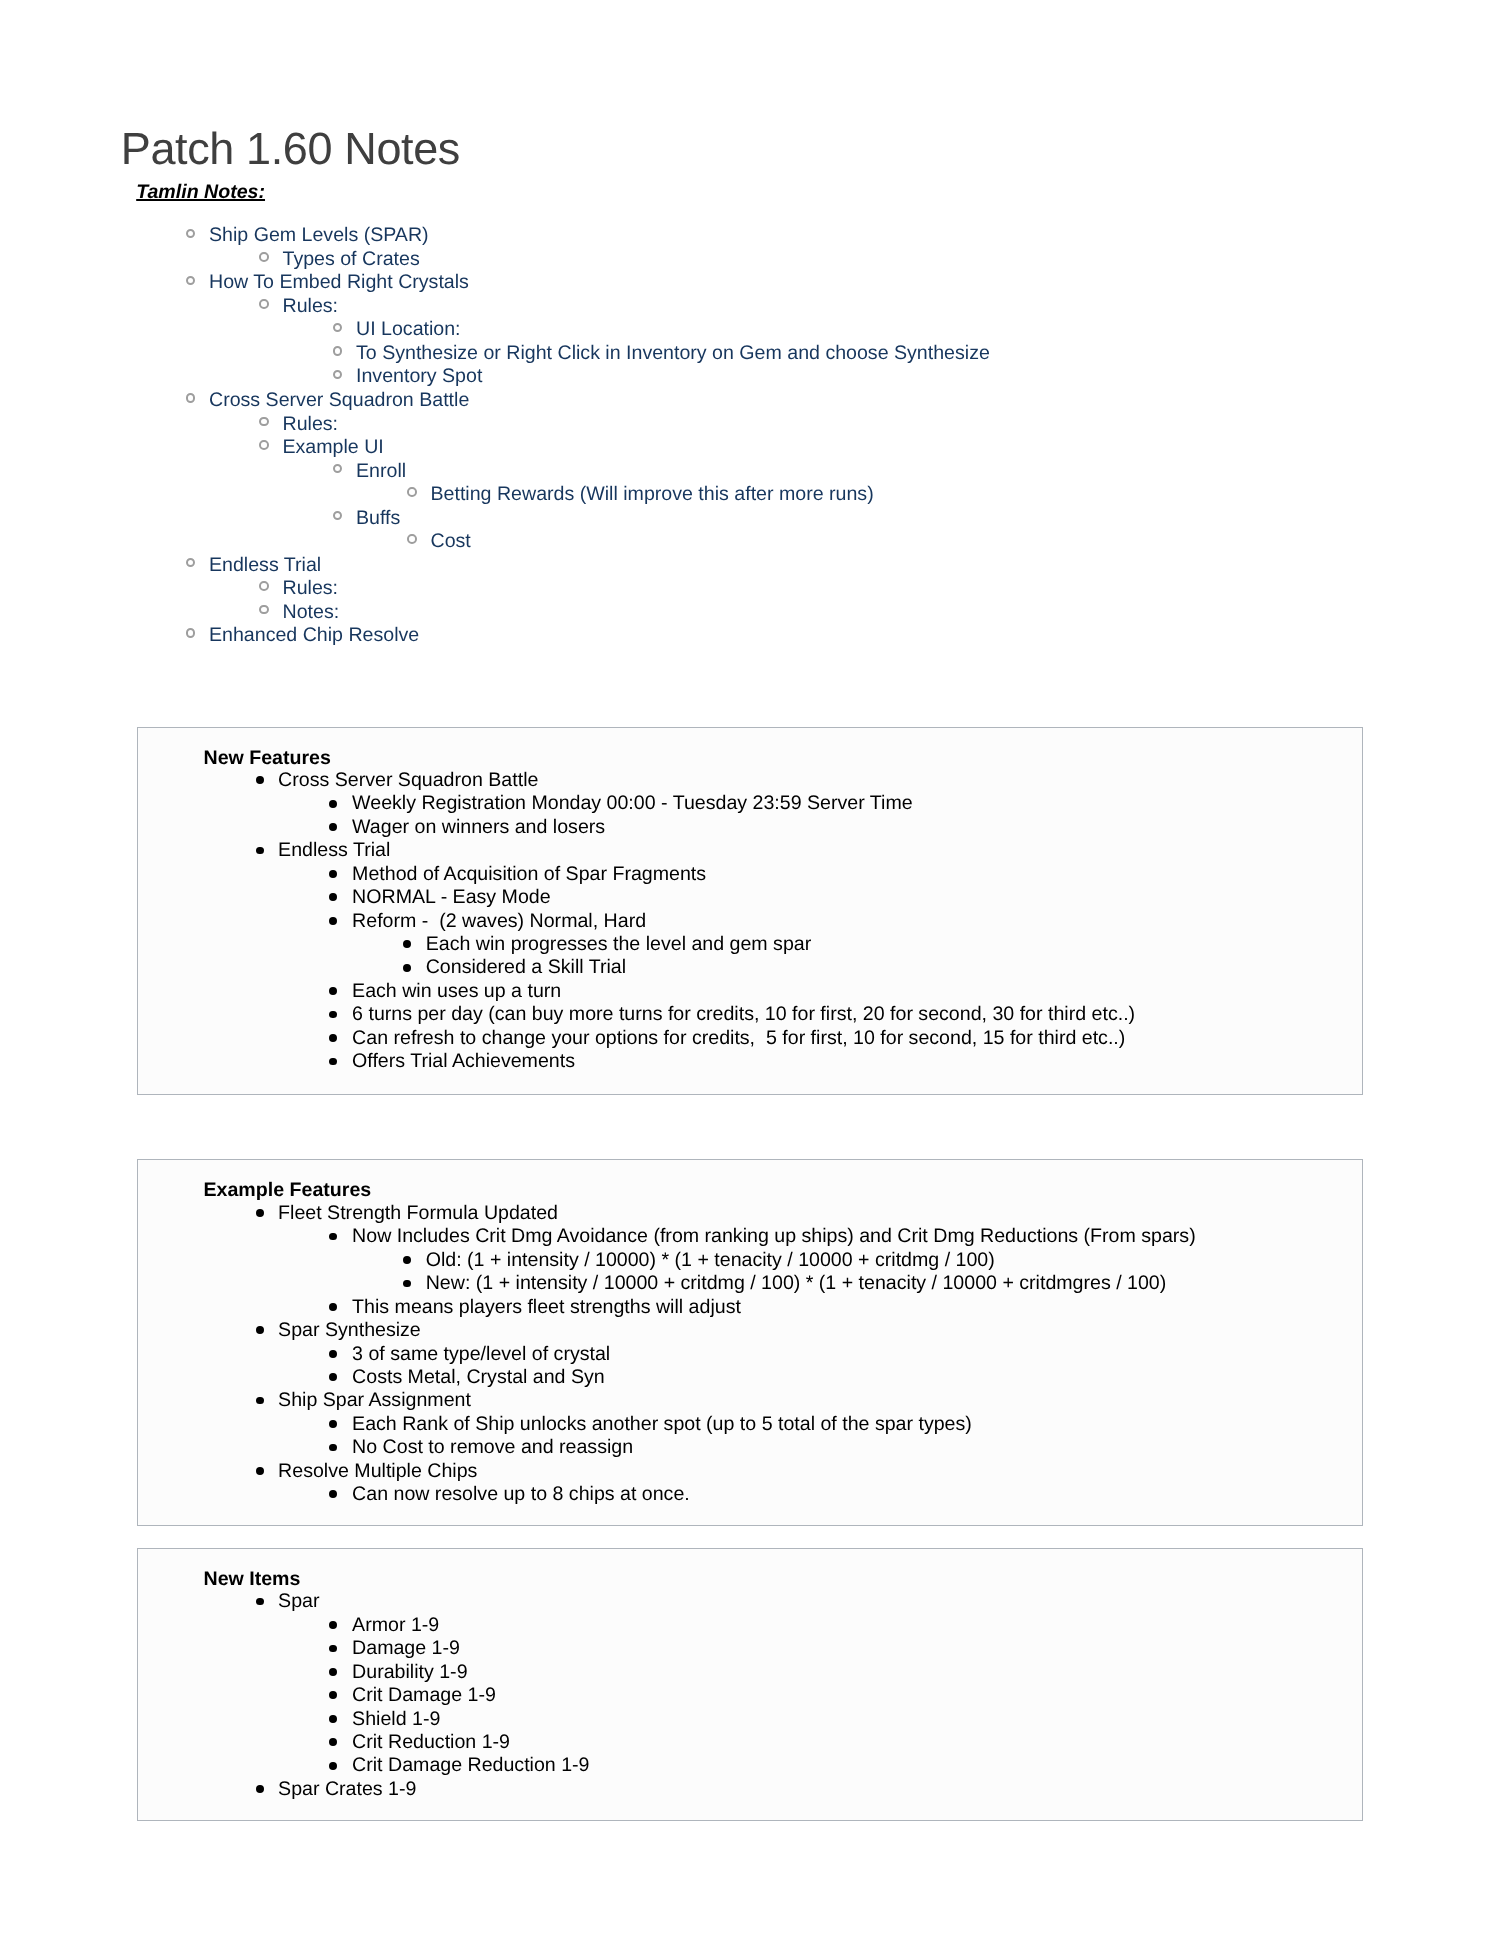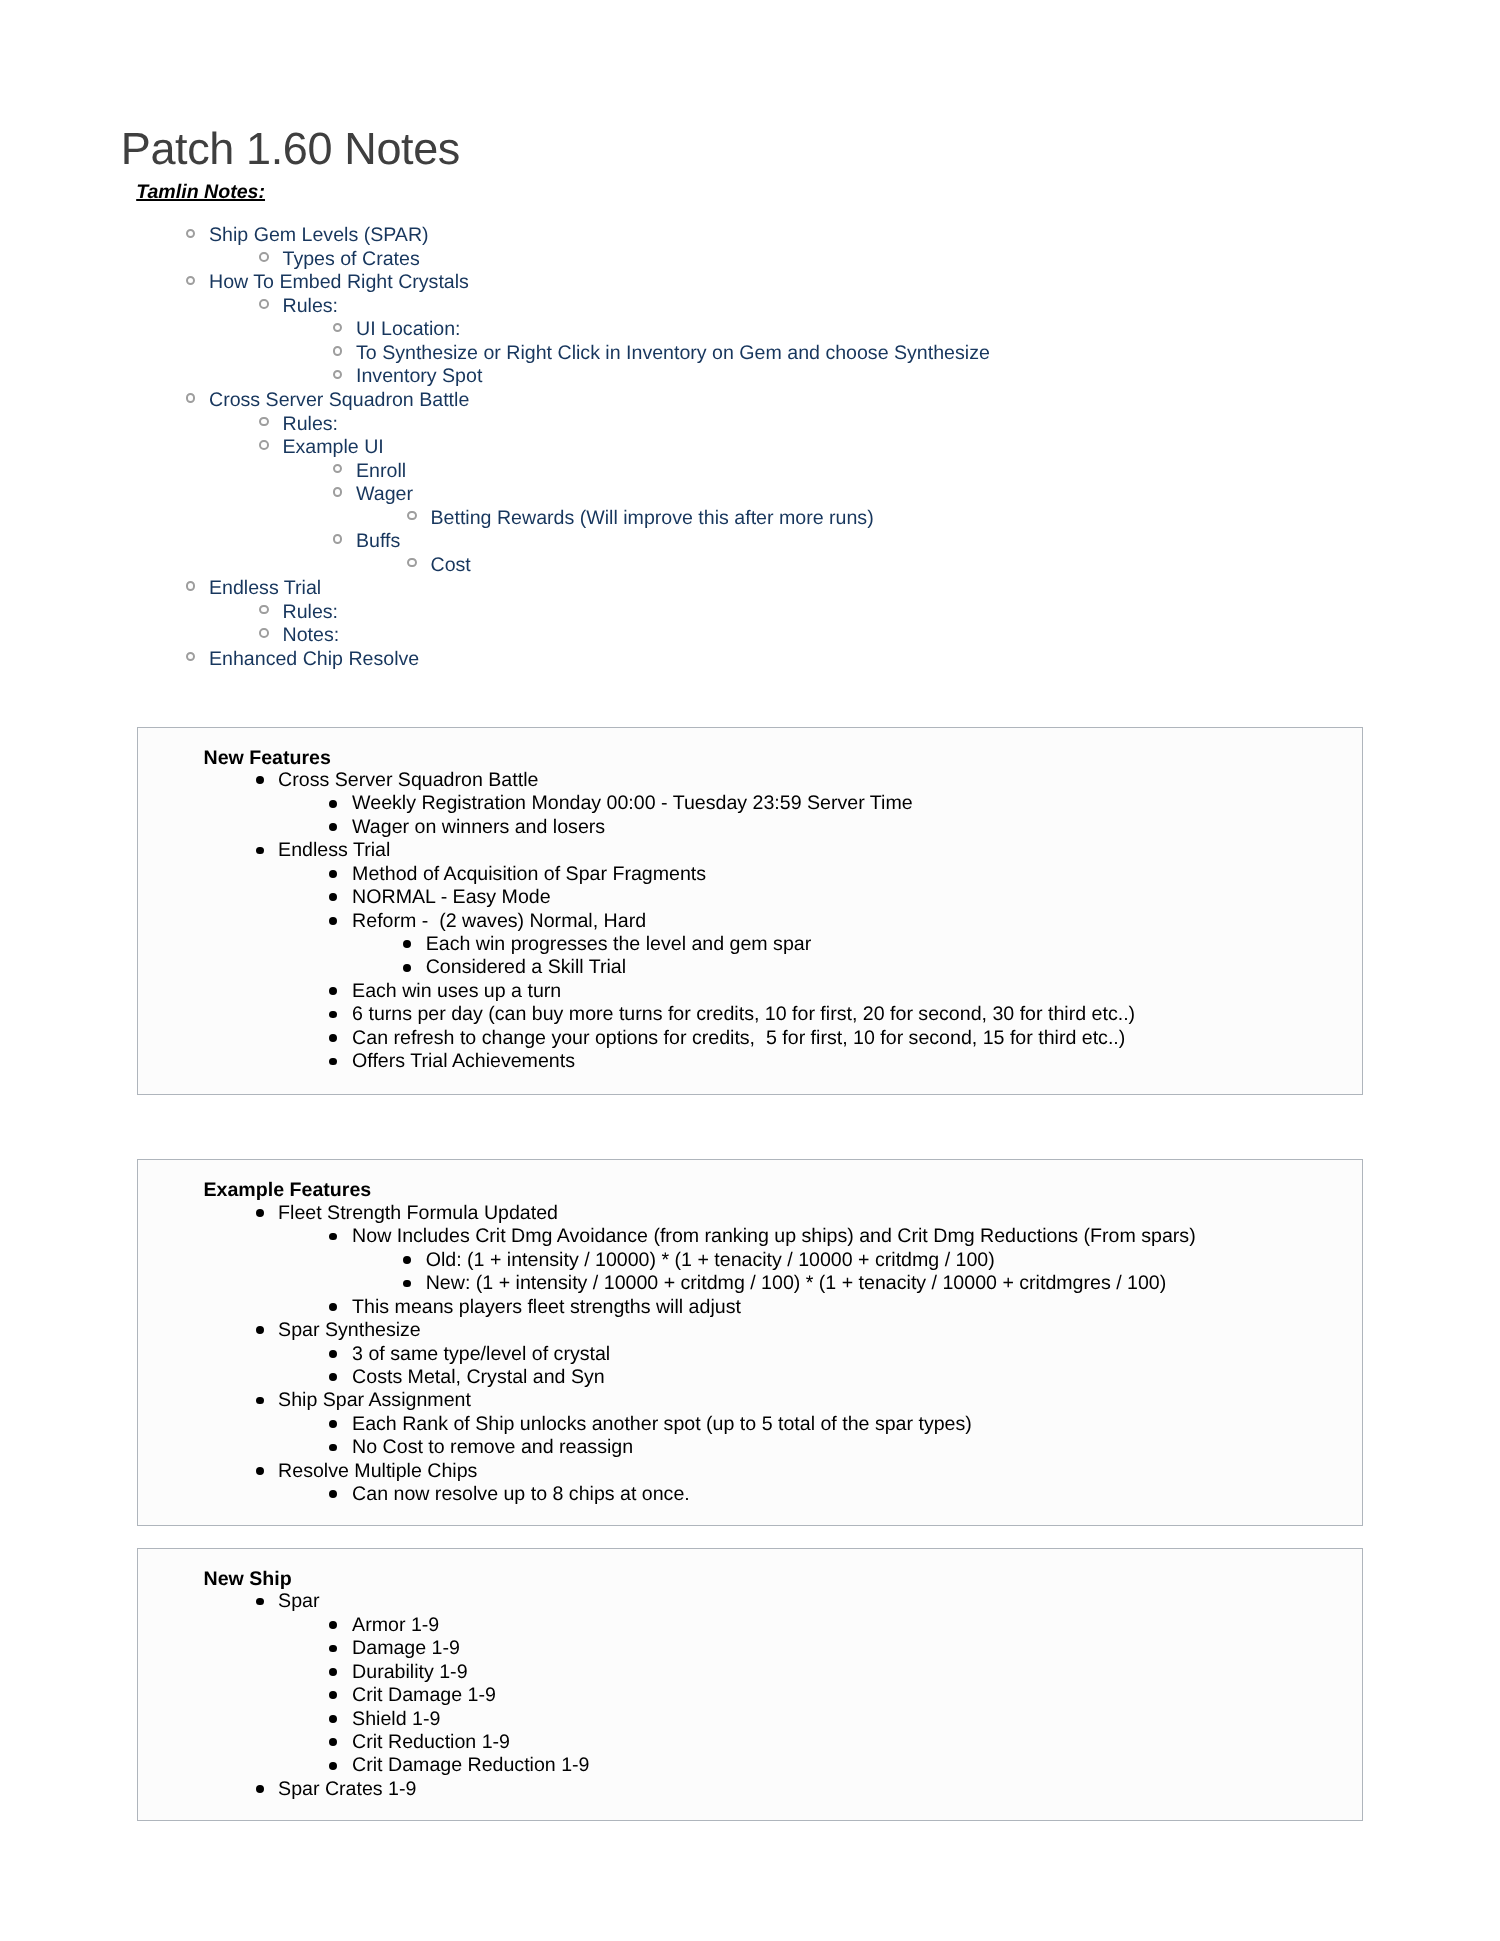--- a/index.html
+++ b/index.html
@@ -71,24 +71,20 @@
       </div>
     <div class="toc-row">
         <span class="toc-bullet" style="left:259.3px"></span>
         <span class="toc-label" style="left:282.5px">Example UI</span>
       </div>
     <div class="toc-row">
         <span class="toc-bullet" style="left:332.8px"></span>
         <span class="toc-label" style="left:356.0px">Enroll</span>
       </div>
     <div class="toc-row">
-        <span class="toc-bullet" style="left:332.8px"></span>
-        <span class="toc-label" style="left:356.0px">Wager</span>
-      </div>
-    <div class="toc-row">
         <span class="toc-bullet" style="left:407.0px"></span>
         <span class="toc-label" style="left:430.5px">Betting Rewards (Will improve this after more runs)</span>
       </div>
     <div class="toc-row">
         <span class="toc-bullet" style="left:332.8px"></span>
         <span class="toc-label" style="left:356.0px">Buffs</span>
       </div>
     <div class="toc-row">
         <span class="toc-bullet" style="left:407.0px"></span>
         <span class="toc-label" style="left:430.5px">Cost</span>
@@ -140,21 +136,21 @@
       <div class="sec-row"><span class="dot" style="left:191.8px"></span><span class="lbl" style="left:214.6px">3 of same type/level of crystal</span></div>
       <div class="sec-row"><span class="dot" style="left:191.8px"></span><span class="lbl" style="left:214.6px">Costs Metal, Crystal and Syn</span></div>
       <div class="sec-row"><span class="dot" style="left:118.3px"></span><span class="lbl" style="left:140.6px">Ship Spar Assignment</span></div>
       <div class="sec-row"><span class="dot" style="left:191.8px"></span><span class="lbl" style="left:214.6px">Each Rank of Ship unlocks another spot (up to 5 total of the spar types)</span></div>
       <div class="sec-row"><span class="dot" style="left:191.8px"></span><span class="lbl" style="left:214.6px">No Cost to remove and reassign</span></div>
       <div class="sec-row"><span class="dot" style="left:118.3px"></span><span class="lbl" style="left:140.6px">Resolve Multiple Chips</span></div>
       <div class="sec-row"><span class="dot" style="left:191.8px"></span><span class="lbl" style="left:214.6px">Can now resolve up to 8 chips at once.</span></div>
     </div>
   </div>
   <div class="sec" style="top:1548.2px;height:272.9px">
-    <div class="sec-head" style="top:19px">New Ship</div>
+    <div class="sec-head" style="top:19px">New Items</div>
     <div class="sec-list" style="top:41.2px">
       <div class="sec-row"><span class="dot" style="left:118.3px"></span><span class="lbl" style="left:140.6px">Spar</span></div>
       <div class="sec-row"><span class="dot" style="left:191.8px"></span><span class="lbl" style="left:214.6px">Armor 1-9</span></div>
       <div class="sec-row"><span class="dot" style="left:191.8px"></span><span class="lbl" style="left:214.6px">Damage 1-9</span></div>
       <div class="sec-row"><span class="dot" style="left:191.8px"></span><span class="lbl" style="left:214.6px">Durability 1-9</span></div>
       <div class="sec-row"><span class="dot" style="left:191.8px"></span><span class="lbl" style="left:214.6px">Crit Damage 1-9</span></div>
       <div class="sec-row"><span class="dot" style="left:191.8px"></span><span class="lbl" style="left:214.6px">Shield 1-9</span></div>
       <div class="sec-row"><span class="dot" style="left:191.8px"></span><span class="lbl" style="left:214.6px">Crit Reduction 1-9</span></div>
       <div class="sec-row"><span class="dot" style="left:191.8px"></span><span class="lbl" style="left:214.6px">Crit Damage Reduction 1-9</span></div>
       <div class="sec-row"><span class="dot" style="left:118.3px"></span><span class="lbl" style="left:140.6px">Spar Crates 1-9</span></div>

